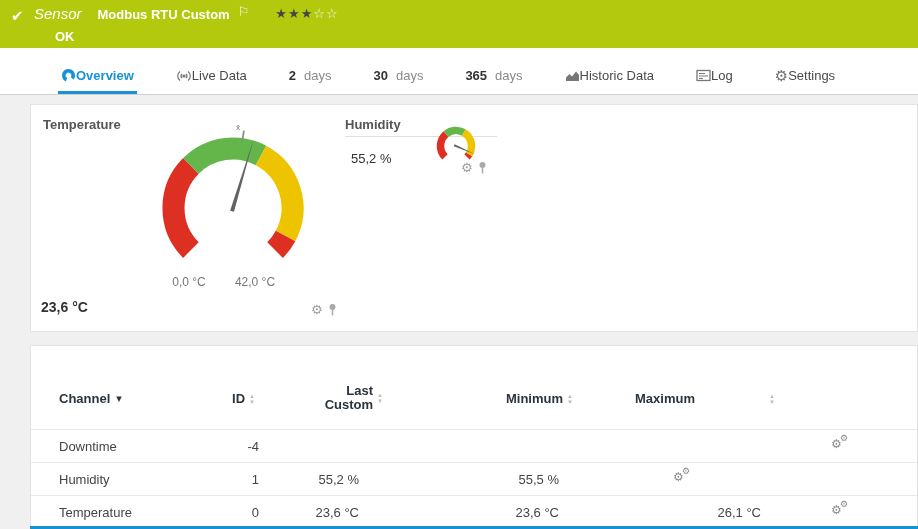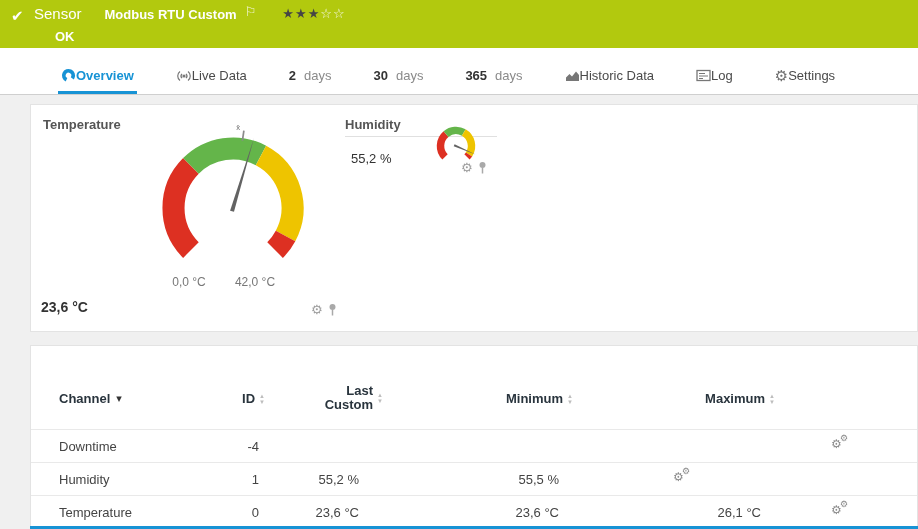--- a/index.html
+++ b/index.html
@@ -9,21 +9,21 @@
   }
   *{box-sizing:border-box; margin:0; padding:0;}
   html,body{width:918px;height:529px;}
   body{font-family:"Liberation Sans","DejaVu Sans",sans-serif; background:#f0f0f0; position:relative; overflow:hidden;}
   .app{position:absolute; inset:0; width:918px; height:529px;}
 
   
   .hdr{position:absolute; left:0; top:0; width:100%; height:48px; background:var(--header-green); color:#fff;}
   .hdr .check{position:absolute; left:11px; top:7px; font-size:15px; font-weight:bold;}
   .hline{position:absolute; left:34px; top:5px; white-space:nowrap;}
-  .kind{font-size:15px; margin-right:23px;}
+  .kind{font-style:italic; font-size:15px; margin-right:16px;}
   .title{font-weight:bold; font-size:13px;}
   .flag{font-size:13px; margin-left:8px; opacity:.85; position:relative; top:-3px; cursor:pointer;}
   .stars{margin-left:26px; font-size:13px; letter-spacing:1px; cursor:pointer; position:relative; top:-1px;}
   .stars .sf{color:#454545;}
   .stars .se{color:rgba(255,255,255,.9);}
   .hstatus{position:absolute; left:55px; top:29px; font-size:13px; font-weight:bold;}
 
   
   .tabbar{position:absolute; left:0; top:48px; width:100%; height:47px; background:#fff;
     border-bottom:1px solid #cfcfcf; display:flex; align-items:flex-end; gap:36px; padding-left:58px;}
@@ -61,24 +61,24 @@
   .seg-red{stroke:var(--gauge-red); fill:none;}
   .seg-green{stroke:var(--gauge-green); fill:none;}
   .seg-yellow{stroke:var(--gauge-yellow); fill:none;}
   .needle{fill:var(--needle-gray);}
   .avgtick{stroke:#8b8b8b; stroke-width:2;}
   .avgtxt{font-size:9px; fill:#6a6a6a;}
 
   
   .th{position:absolute; display:flex; align-items:center; gap:4px; font-size:13px; font-weight:bold; color:#29343d; cursor:pointer;}
   .th-channel{left:28px; top:45px;}
-  .th-id{left:174px; top:45px; width:60px; justify-content:flex-end;}
+  .th-id{left:164px; top:45px; width:60px; justify-content:flex-end;}
   .th-last{left:248px; top:38px; width:104px; justify-content:flex-end;}
   .th-min{left:402px; top:45px; width:140px; justify-content:flex-end;}
-  .th-max{left:604px; top:45px; width:140px; justify-content:flex-end;}
+  .th-max{left:604px; top:45px; width:140px; justify-content:space-between;}
   .two{display:flex; flex-direction:column; align-items:flex-end; line-height:14px;}
   .caret{font-size:11px; color:#333; margin-left:2px;}
   .sort{display:inline-flex; flex-direction:column; align-items:center; line-height:6px; font-size:6px; color:#bdbdbd;}
   .rows{position:absolute; left:0; top:83px; width:100%;}
   .t-row{display:grid; grid-template-columns:155px 45px 100px 200px 202px 158px; height:33px; align-items:center;
     border-top:1px solid #e9e9e9; padding-left:28px; font-size:13px; color:#444;}
   .c-num{text-align:right;}
   .c-gear{text-align:right; padding-right:70px;}
   .gears{position:relative; display:inline-block; width:18px; height:16px; color:#8b8b8b; cursor:pointer;}
   .gears .g1{position:absolute; left:0; top:1px; font-size:12px; line-height:12px;}

